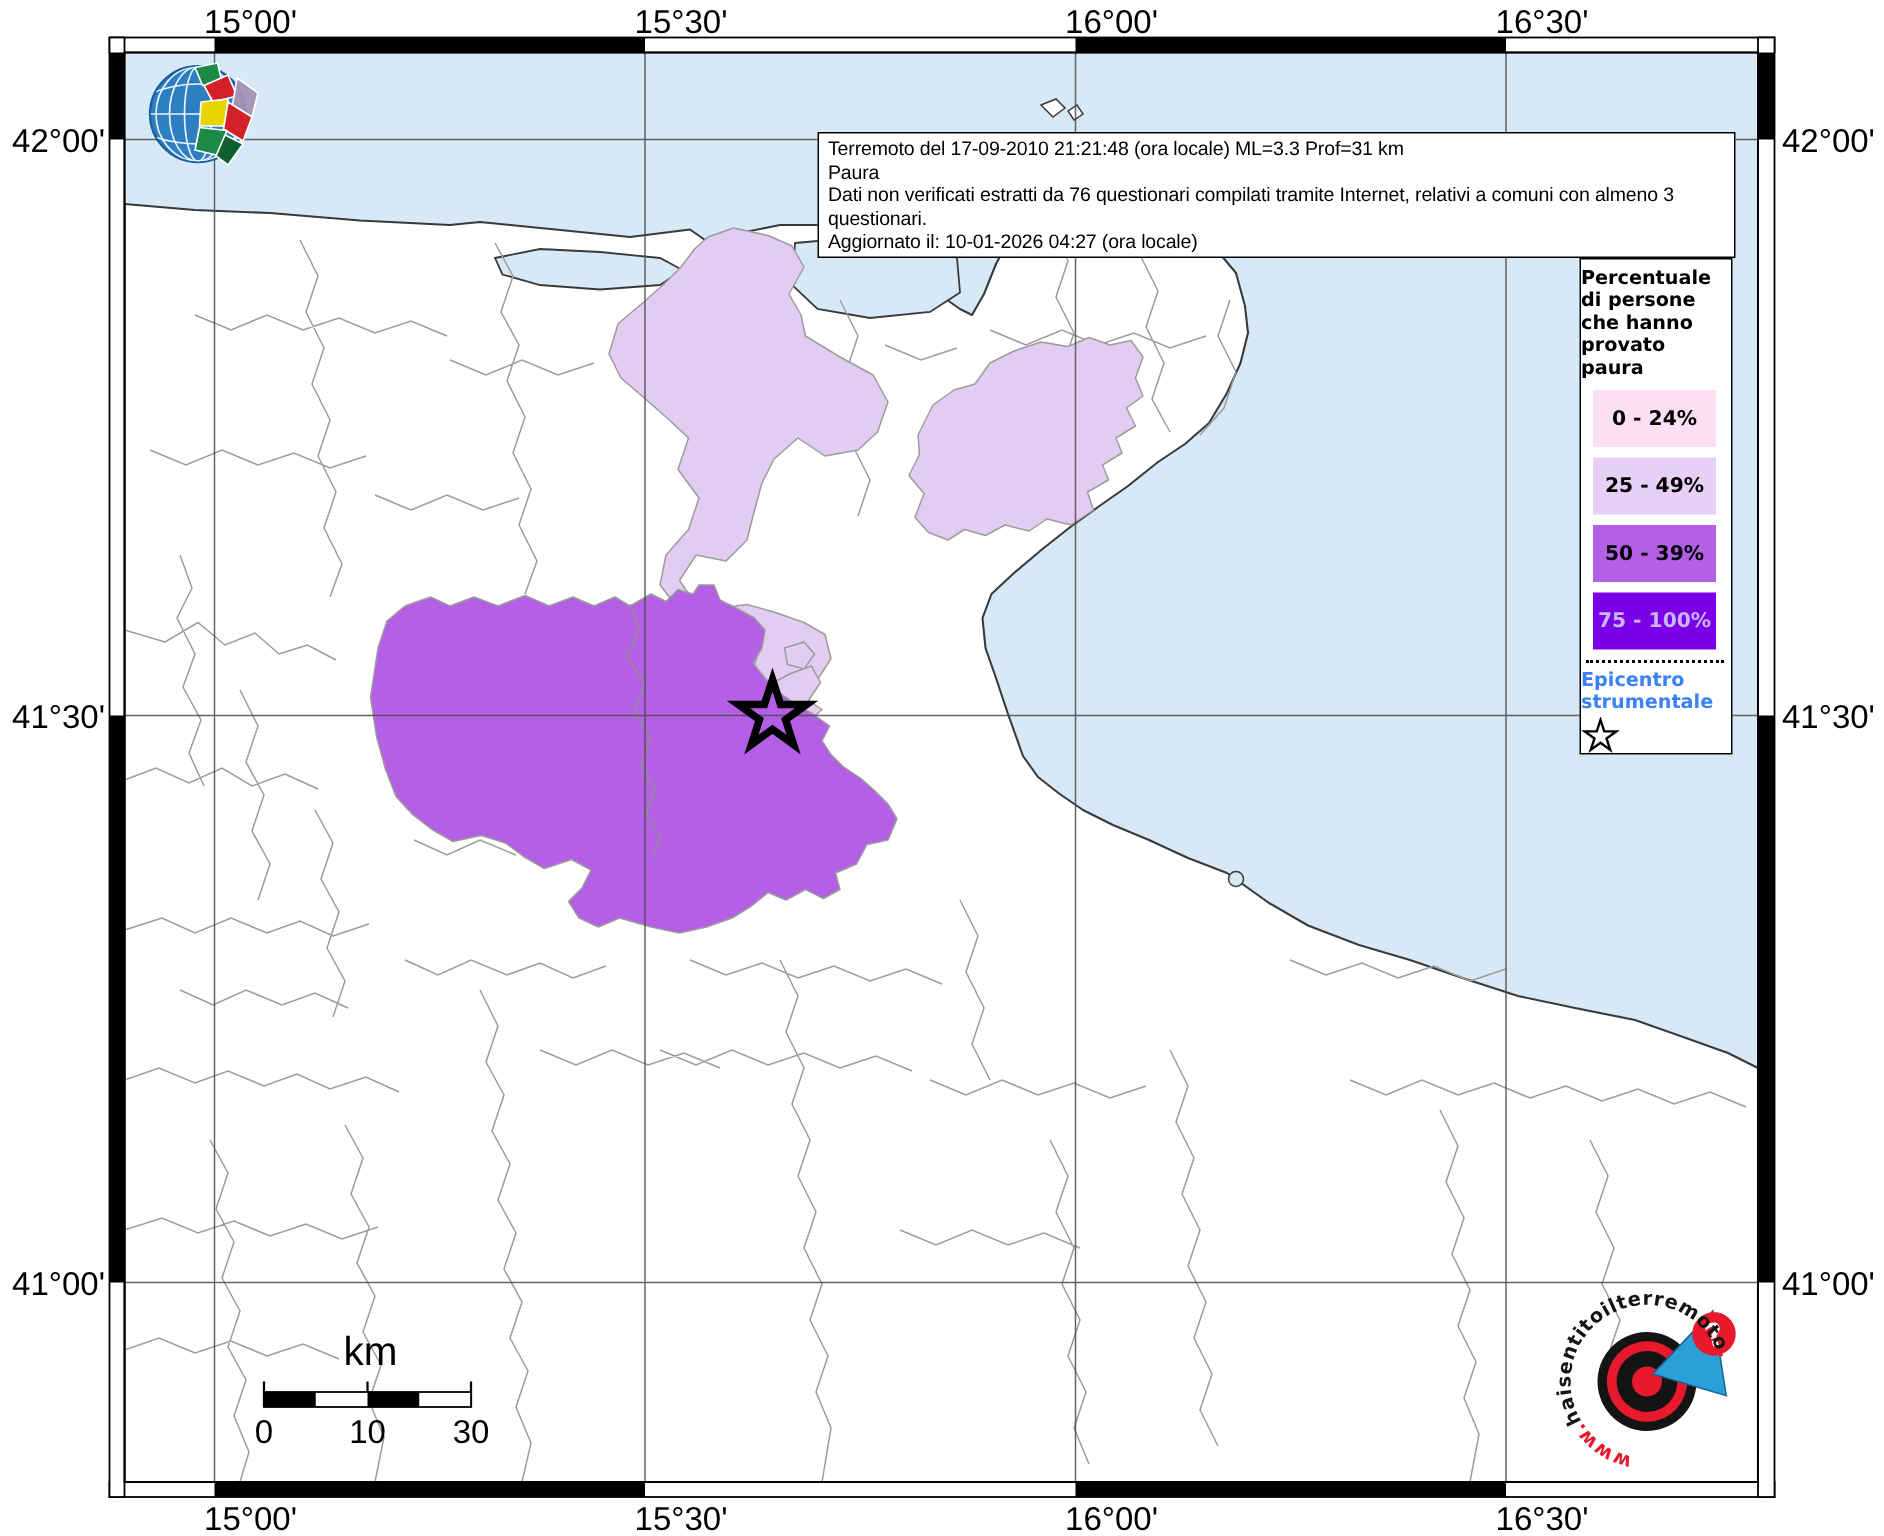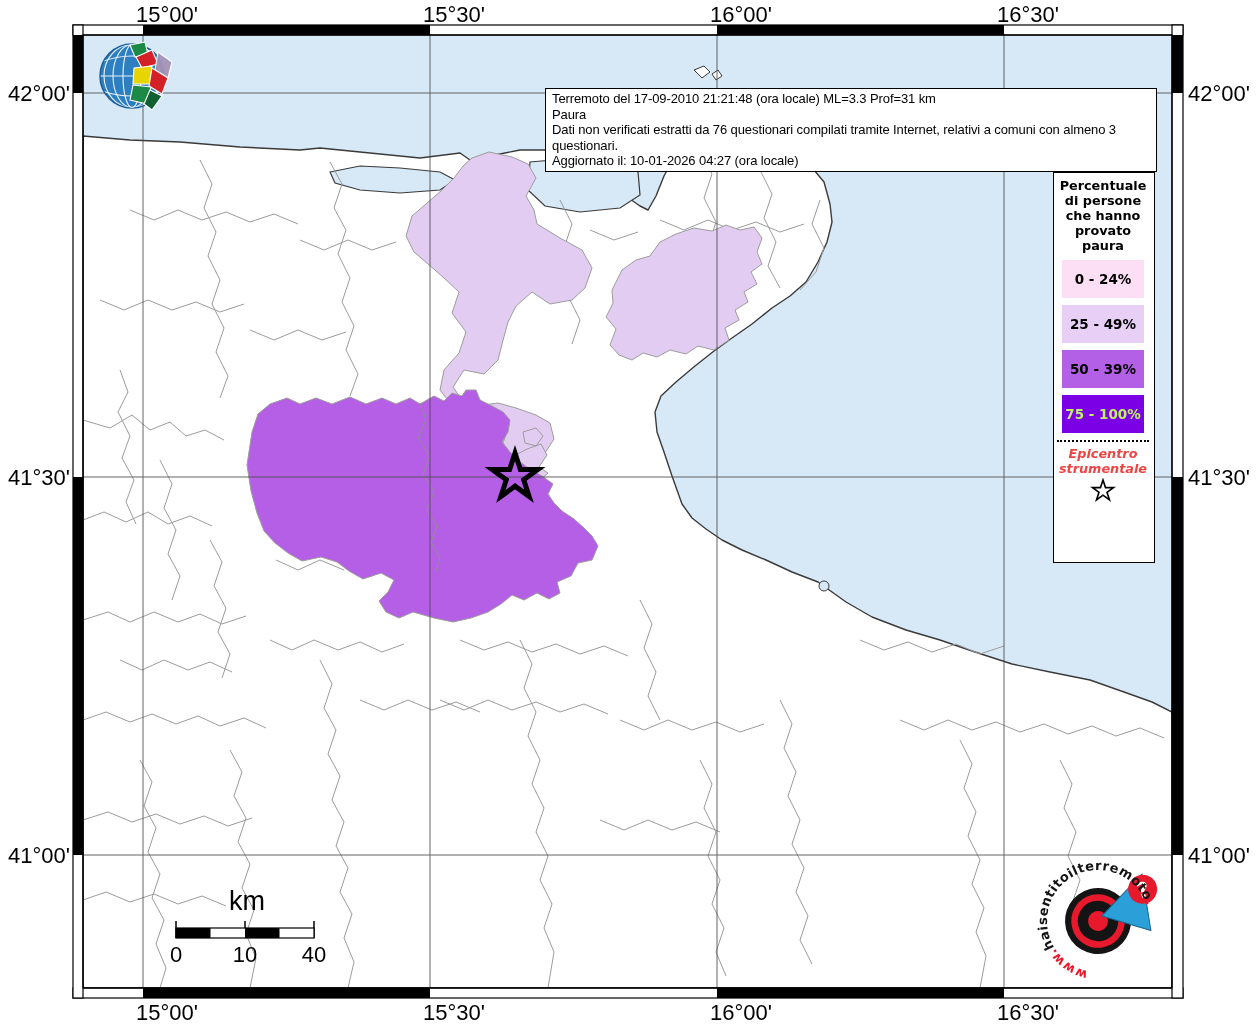--- a/index.html
+++ b/index.html
@@ -5,28 +5,28 @@
   html,body{margin:0;padding:0;background:#ffffff;}
   #stage{position:relative;width:1256px;height:1024px;background:#ffffff;overflow:hidden;
          font-family:"Liberation Sans",sans-serif;}
   svg{position:absolute;left:0;top:0;}
   .axis-label{position:absolute;width:110px;text-align:right;font-size:22px;color:#000;}
   .axis-label.side-left{width:70px;text-align:right;}
   .axis-label.side-right{width:78px;text-align:left;}
   #info-box{position:absolute;left:545px;top:42px;width:612px;background:#ffffff;
             border:1.5px solid #000;box-sizing:border-box;padding:2px 6px;
             font-size:13px;line-height:15.6px;color:#000;letter-spacing:-0.1px;margin-top:46px;}
-  #legend-box{position:absolute;left:1053px;top:172px;width:102px;height:391px;background:#ffffff;
+  #legend-box{position:absolute;left:1053px;top:172px;width:102px;height:331px;background:#ffffff;
               border:1.5px solid #000;box-sizing:border-box;padding:5px 2px 0 0;
-              font-family:"DejaVu Sans",sans-serif;text-align:center;}
+              font-family:"DejaVu Sans",sans-serif;text-align:left;}
   .legend-title-line{font-size:12.8px;font-weight:bold;line-height:15px;color:#000;}
   .legend-swatch{width:82px;height:38px;margin:7px auto 0 auto;display:flex;align-items:center;justify-content:center;}
   .legend-swatch span{font-size:13.5px;font-weight:bold;}
   .legend-divider{border-top:2px dotted #000;margin:7px 3px 4px 3px;height:0;}
-  .legend-epi-line{font-size:12.8px;font-weight:bold;line-height:15px;color:#ef4444;font-style:italic;}
+  .legend-epi-line{font-size:12.8px;font-weight:bold;line-height:15px;color:#3b82f6;}
   .legend-star{margin-top:2px;}
   #ingv-text{position:absolute;left:172px;top:61px;color:#4a5660;font-weight:bold;
              font-size:11.5px;line-height:15px;letter-spacing:0.2px;}
   #km-label{position:absolute;left:217px;top:886px;width:60px;text-align:center;font-size:27px;color:#000;}
   .scale-num{position:absolute;top:942px;width:44px;text-align:center;font-size:22px;color:#000;}
 </style>
 </head>
 <body>
 
 <div id="stage">
@@ -218,30 +218,30 @@
     <div class="legend-swatch" style="background: rgb(252, 223, 245);">
       <span style="color: rgb(0, 0, 0);">0 - 24%</span>
     </div>
     <div class="legend-swatch" style="background: rgb(231, 207, 245);">
       <span style="color: rgb(0, 0, 0);">25 - 49%</span>
     </div>
     <div class="legend-swatch" style="background: rgb(179, 96, 230);">
       <span style="color: rgb(0, 0, 0);">50 - 39%</span>
     </div>
     <div class="legend-swatch" style="background: rgb(123, 0, 230);">
-      <span style="color: #bef264;">75 - 100%</span>
+      <span style="color: #c4b5fd;">75 - 100%</span>
     </div>
     <div class="legend-divider"></div>
     <div class="legend-epi-line">Epicentro</div>
     <div class="legend-epi-line">strumentale</div>
     <div class="legend-star">
       <svg width="26" height="26" viewBox="1090 474 26 26" style="position:static">
         <polygon points="1103,476 1105.5,483.6 1113.5,483.6 1107,488.3 1109.5,495.9 1103,491.2 1096.5,495.9 1099,488.3 1092.5,483.6 1100.5,483.6" fill="none" stroke="#000" stroke-width="1.6"></polygon>
       </svg>
     </div>
   </div>
 
   <div id="km-label">km</div>
   <div class="scale-num" style="left:154px">0</div>
   <div class="scale-num" style="left:223px">10</div>
-  <div class="scale-num" style="left:292px">40</div>
+  <div class="scale-num" style="left:292px">30</div>
 
 </div>
 
 </body></html>

